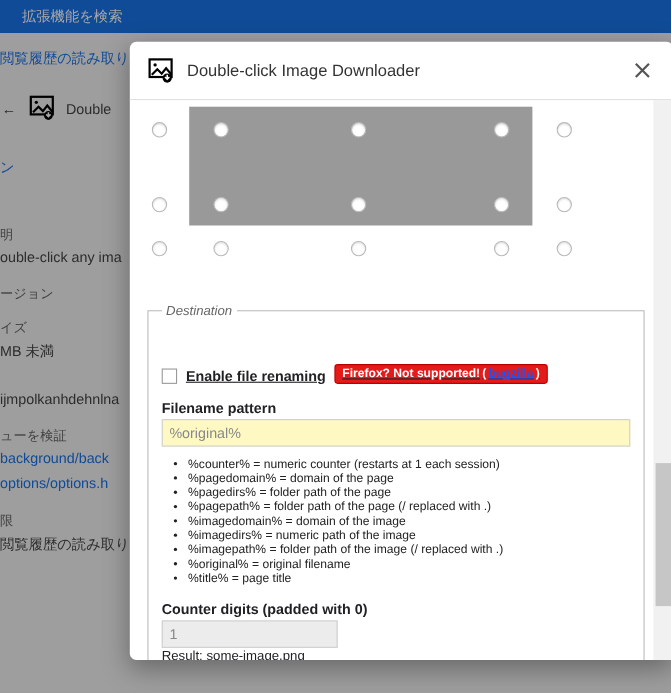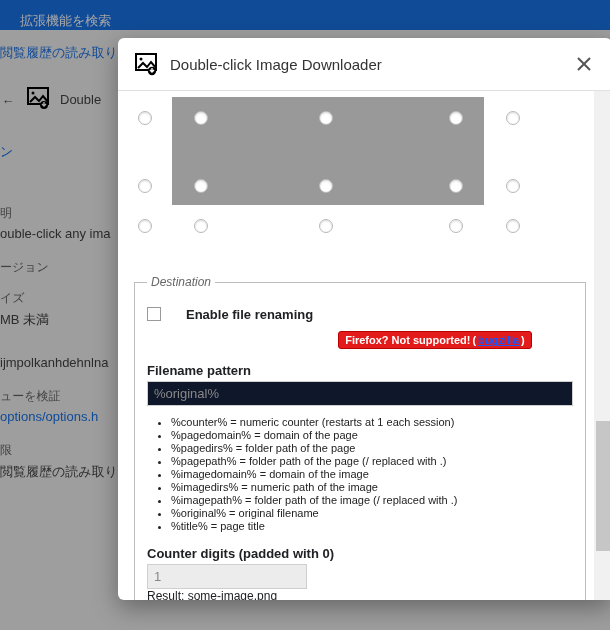--- a/index.html
+++ b/index.html
@@ -5,21 +5,21 @@
   * { box-sizing: border-box; margin: 0; padding: 0; }
   html, body { width: 610px; height: 630px; overflow: hidden; font-family: "Segoe UI", Arial, sans-serif; font-size: 13px; color: #202124; }
   .backdrop {
     position: absolute; inset: 0;
     background: #f3f3f3;
     filter: none;
   }
   .topbar {
     position: absolute; left: 0; top: 0; right: 0; height: 30px;
     background: #1a73e8;
-    display: flex; align-items: flex-end; padding-left: 20px;
+    display: flex; align-items: center; padding-left: 20px;
     color: #fff; font-size: 13px;
   }
   .bg-content {
     position: absolute; left: 0; top: 30px; width: 200px;
     padding: 10px 0 0 0;
     color: #444; font-size: 13px;
   }
   .bg-link { color: #1a73e8; }
   .bg-row { padding: 4px 0 4px 0; }
   .bg-section-h { color: #666; font-size: 12px; margin-top: 14px; }
@@ -108,37 +108,37 @@
   .radio-grid-wrap { height: 150px; }
 
   fieldset.dest {
     margin-top: 28px;
     border: 1px solid #bdbdbd;
     padding: 18px 12px 12px 12px;
   }
   fieldset.dest legend {
     font-size: 12px; color: #666; padding: 0 4px; font-style: italic;
   }
-  .enable-row { display: flex; align-items: flex-start; gap: 25px; }
+  .enable-row { display: flex; align-items: flex-end; gap: 8px; text-decoration: underline; }
   .chk {
     width: 14px; height: 14px; border: 1px solid #9a9a9a; background: #fff;
   }
   .enable-label { font-weight: bold; font-size: 13px; }
   .warn-pill {
     background: #e41b1b; color: #fff; font-weight: bold; font-size: 11px;
     padding: 2px 6px; border-radius: 3px; border: 1px solid #b00;
     display: inline-flex; align-items: center; gap: 2px; margin-top: 24px;
   }
   .warn-pill a { color: #1355ff; text-decoration: underline; }
   .warn-pill .paren { color: #fff; }
 
   .field-label { font-weight: bold; font-size: 13px; margin-top: 14px; }
   .text-input {
     width: 100%; margin-top: 3px;
-    background: #0f172a; border: 1px solid #cfcfcf;
+    background: #fef9c3; border: 1px solid #cfcfcf;
     padding: 4px 6px; color: #888; font-size: 13px;
   }
   .num-input {
     width: 160px; margin-top: 3px;
     background: #ececec; border: 1px solid #cfcfcf;
     padding: 4px 6px; color: #888; font-size: 13px;
   }
   ul.placeholders {
     margin: 10px 0 0 24px;
     font-size: 11px; color: #222;
@@ -179,20 +179,21 @@
     <div class="bg-row">ouble-click any ima</div>
 
     <div class="bg-section-h">ージョン</div>
 
     <div class="bg-section-h">イズ</div>
     <div class="bg-row">MB 未満</div>
 
     <div class="bg-row" style="margin-top:18px">ijmpolkanhdehnlna</div>
 
     <div class="bg-section-h">ューを検証</div>
+    <div class="bg-row bg-link">background/back</div>
     <div class="bg-row bg-link">options/options.h</div>
 
     <div class="bg-section-h">限</div>
     <div class="bg-row">閲覧履歴の読み取り</div>
   </div>
 </div>
 
 <div class="scrim"></div>
 
 <div class="modal">

